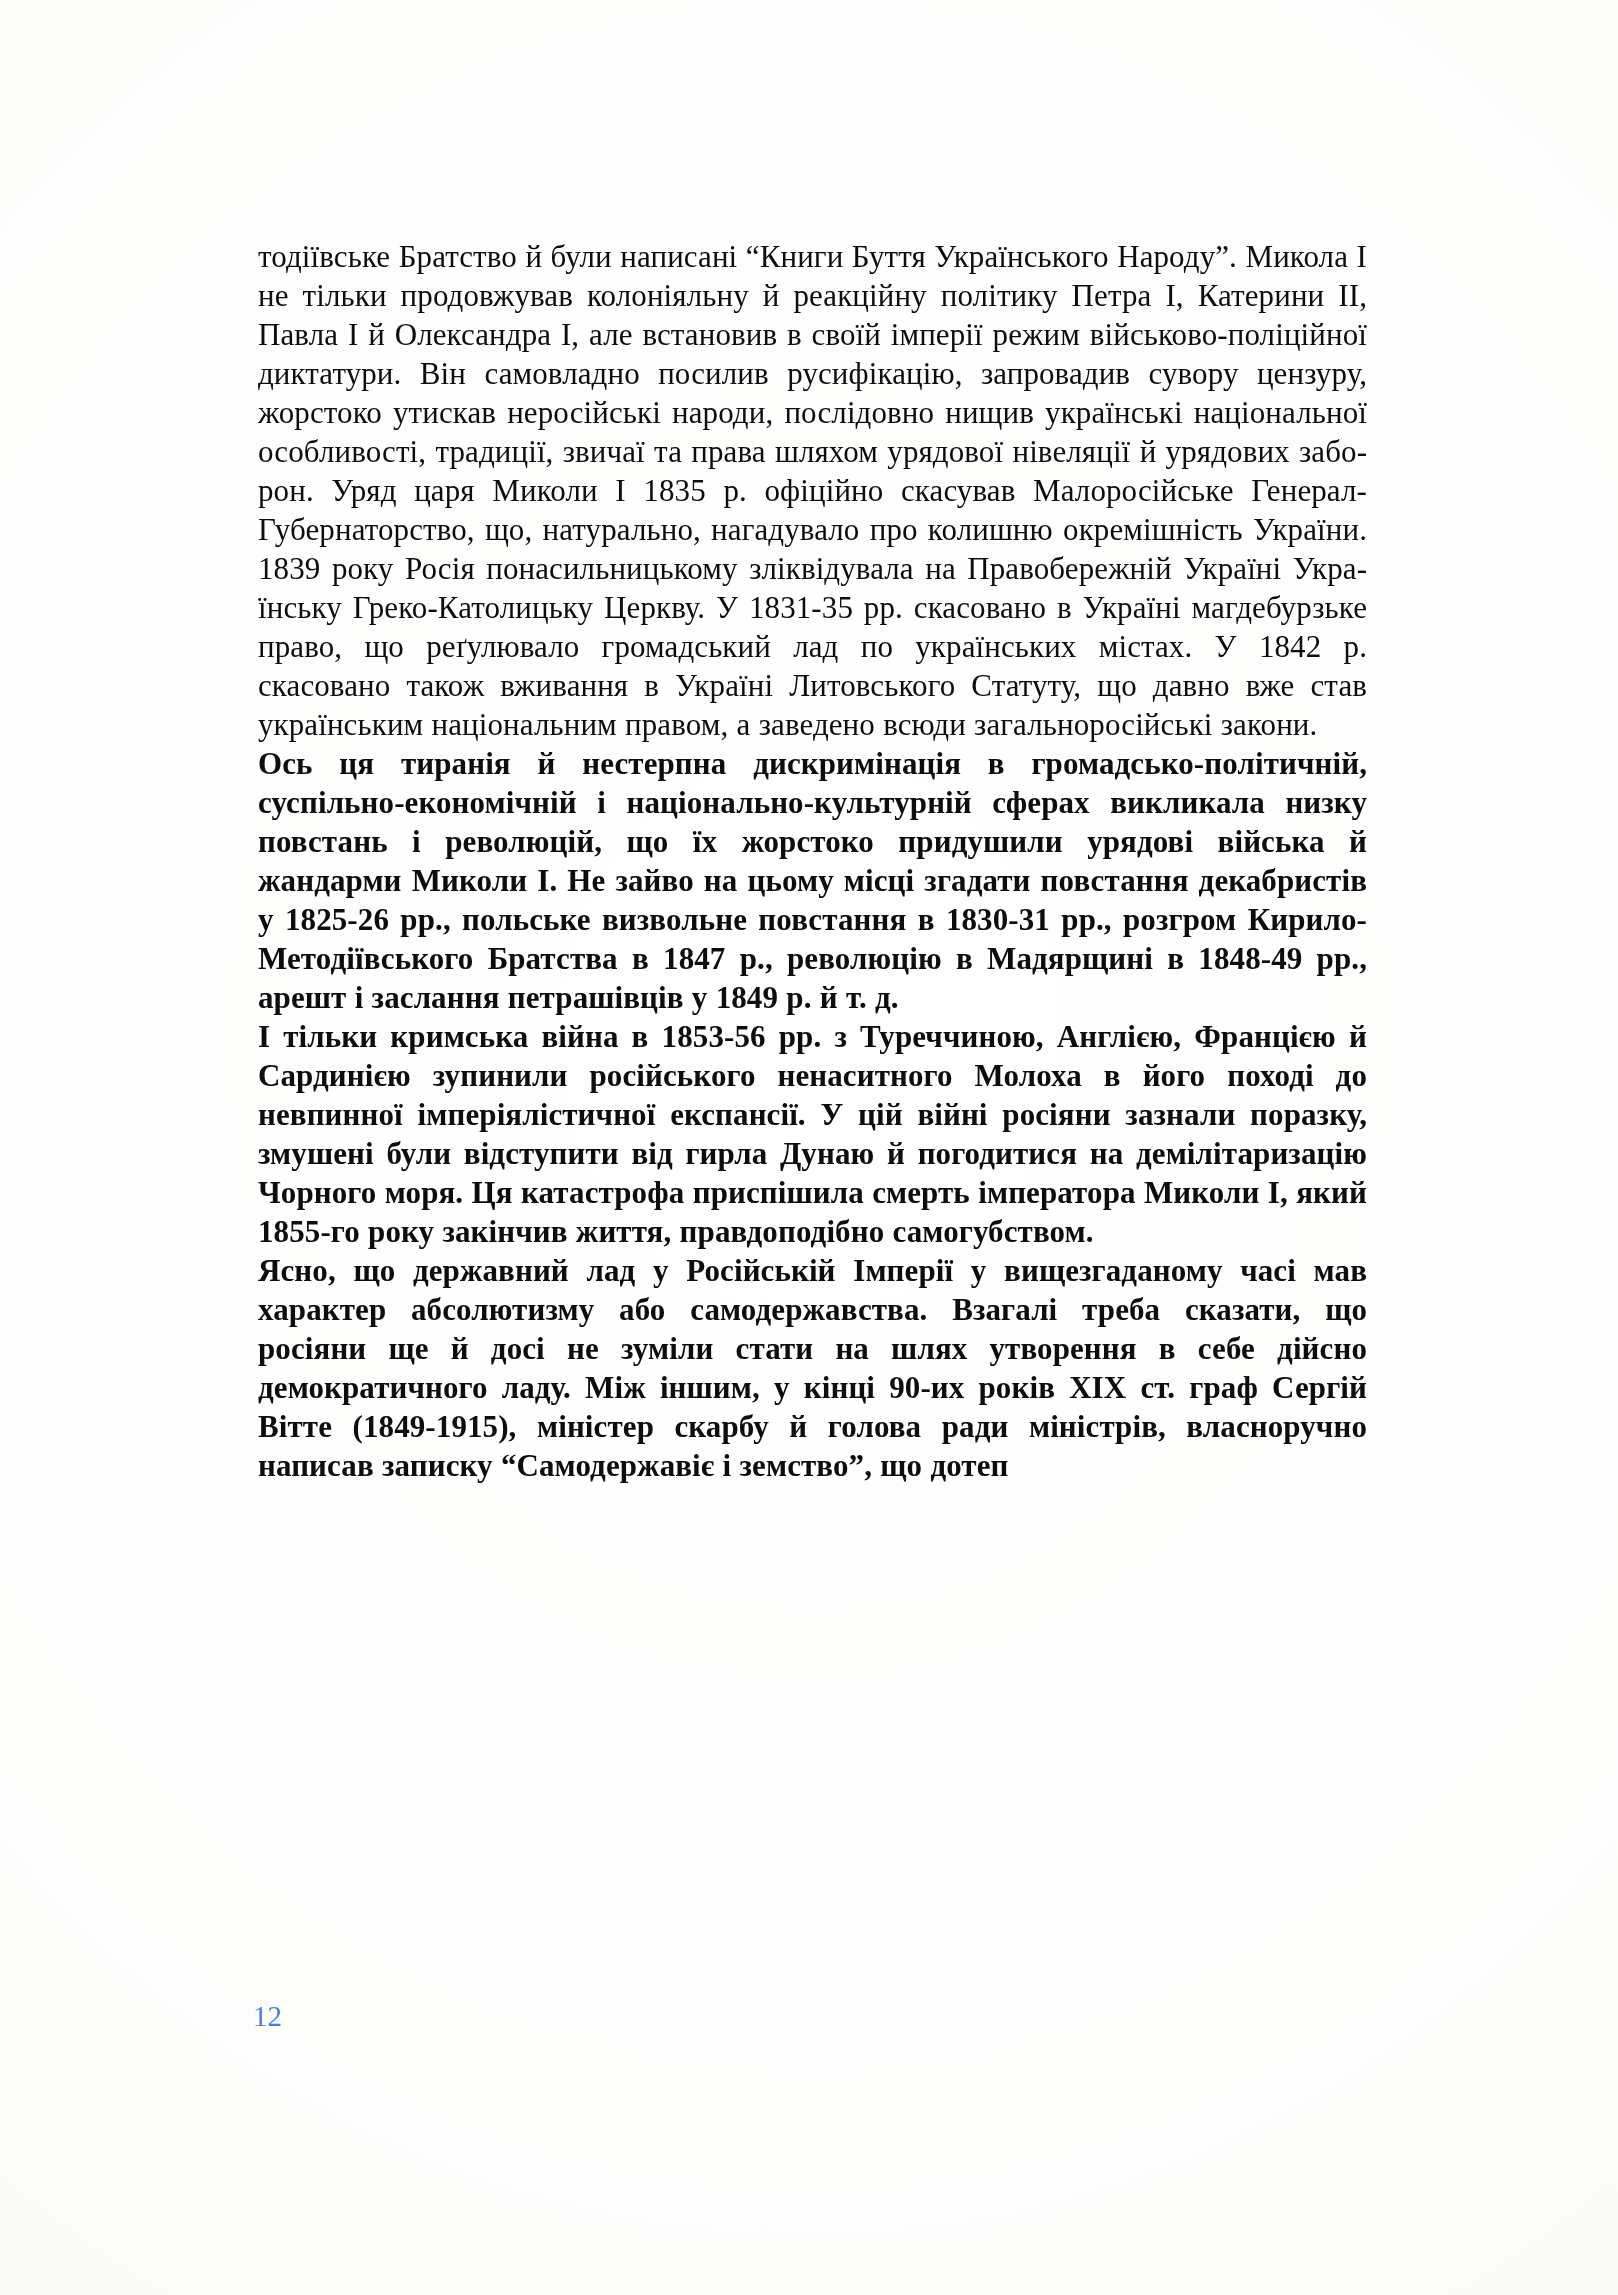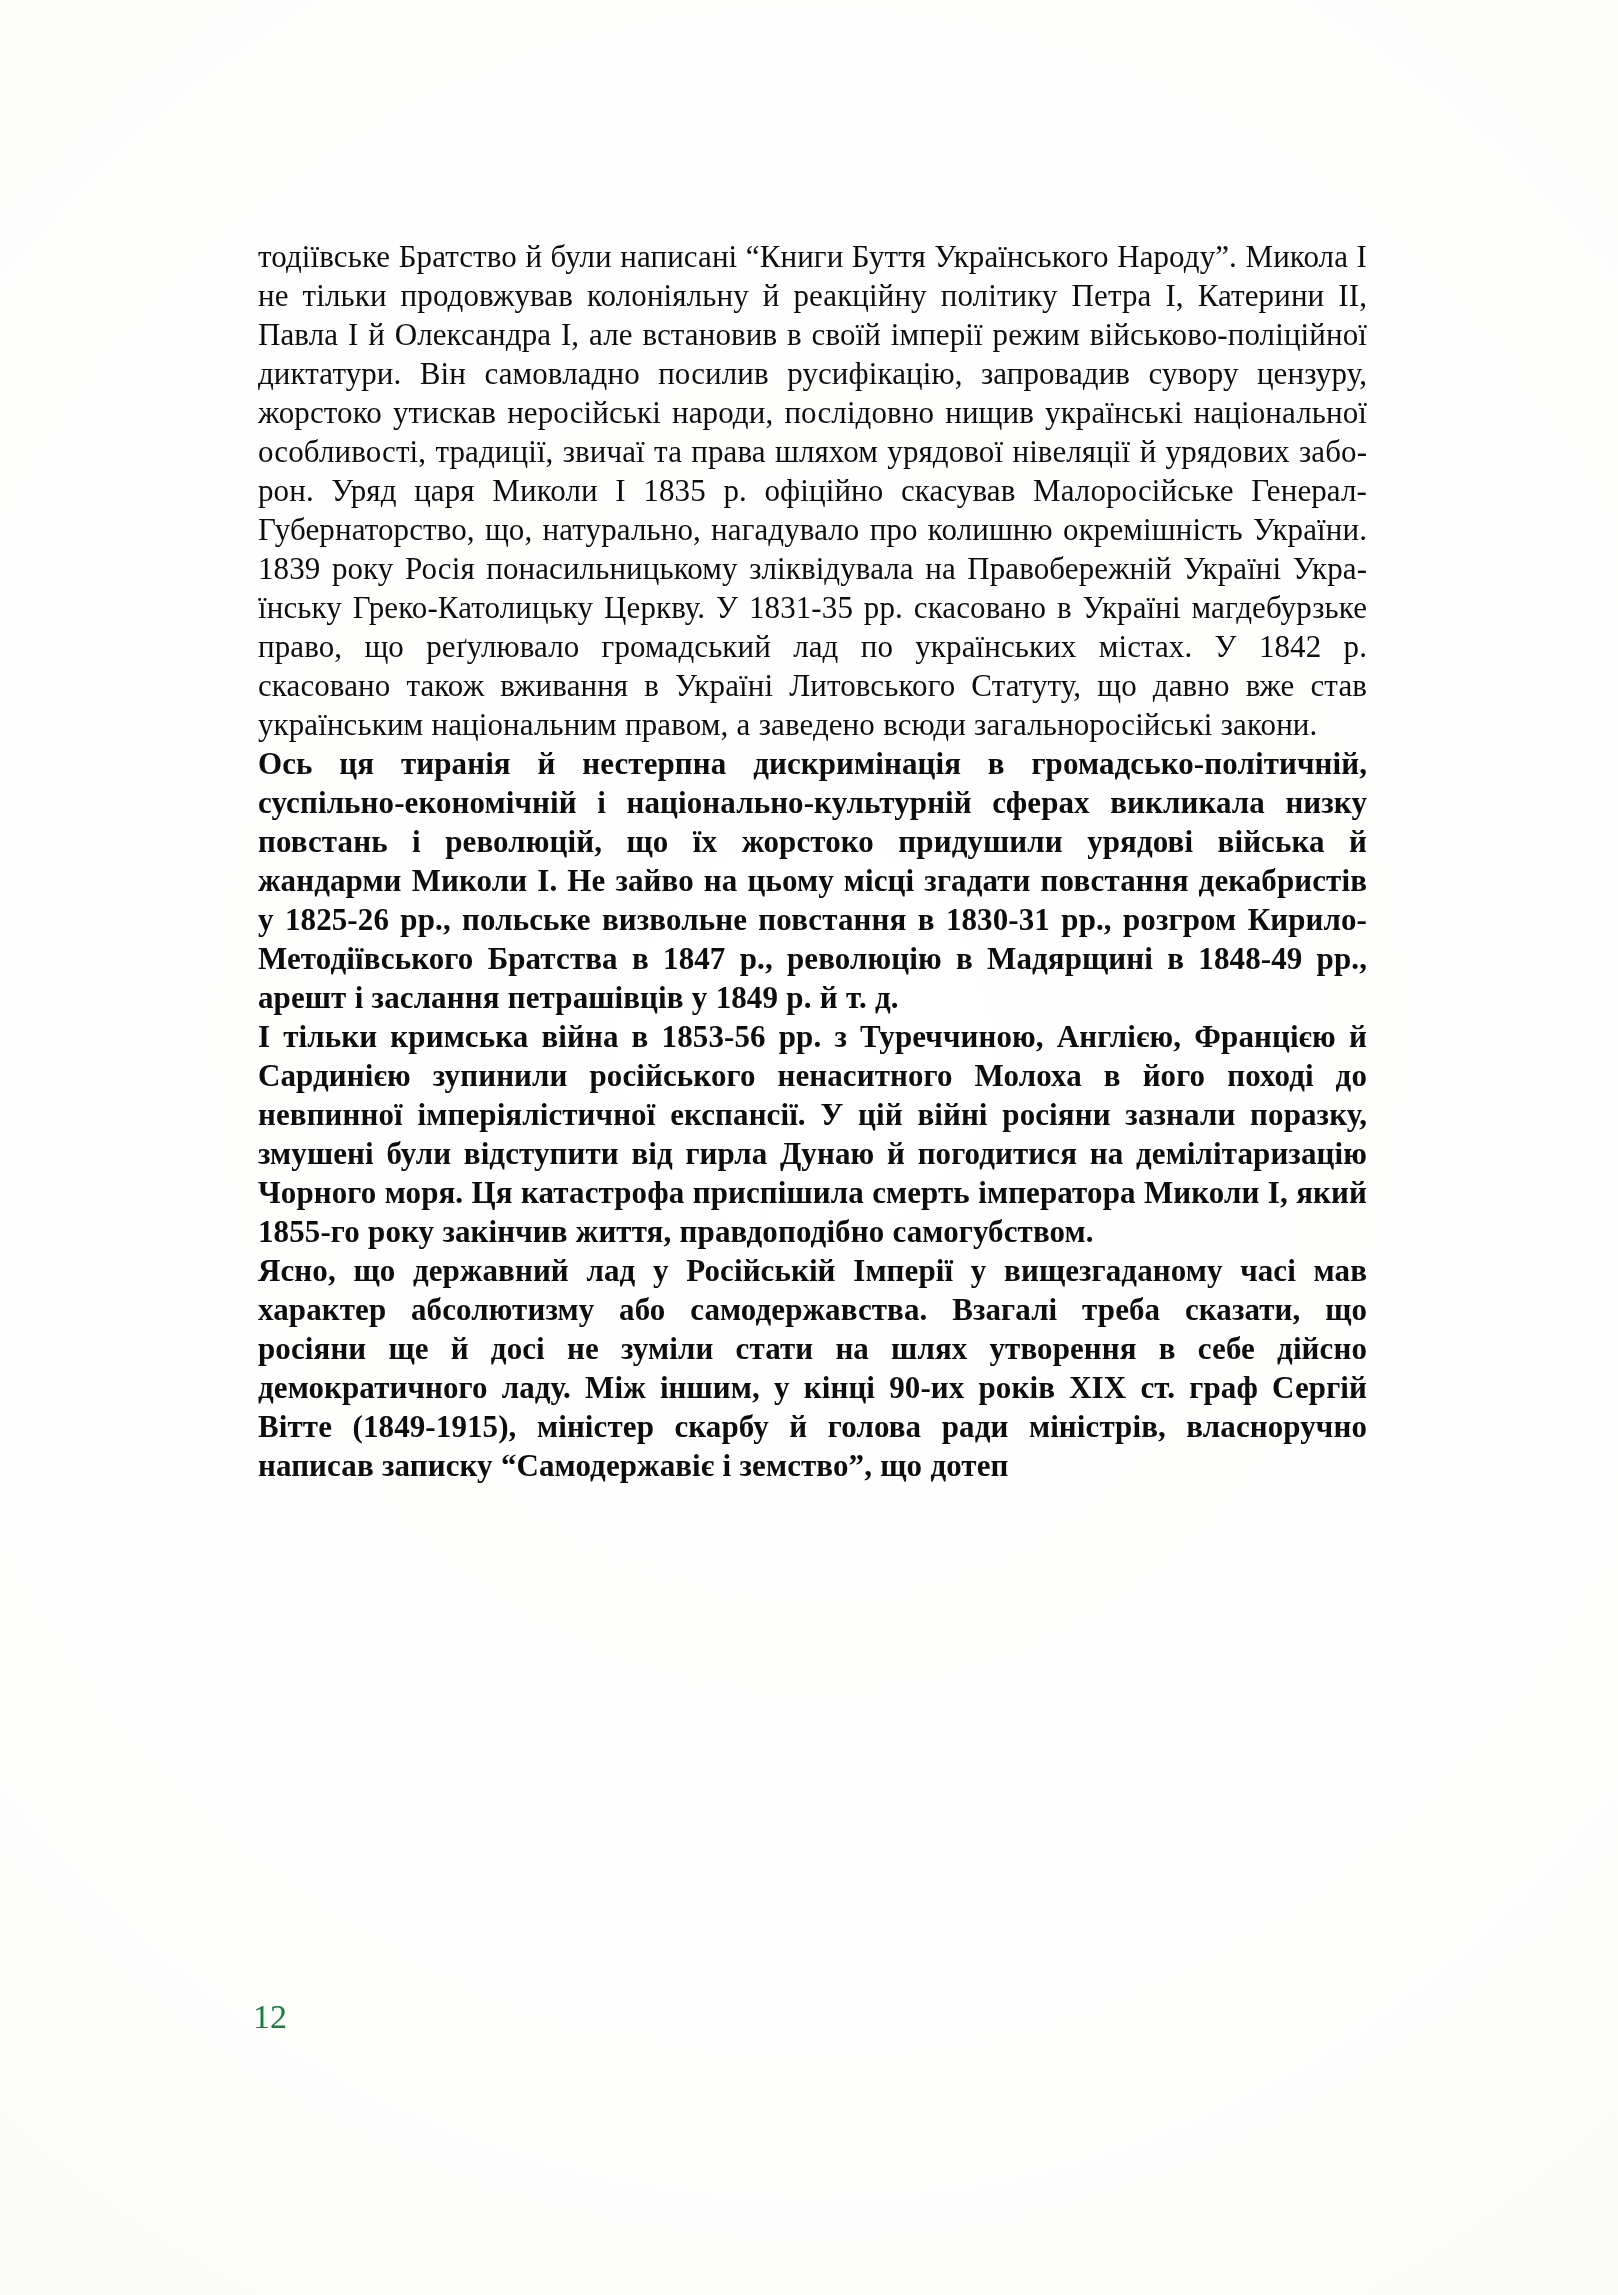--- a/index.html
+++ b/index.html
@@ -58,23 +58,23 @@
   p.para.indented {
     text-indent: 48px;
     font-weight: bold;
   }
 
   #page-number {
     position: absolute;
     left: 253px;
     top: 1998px;
     font-family: "Liberation Serif", "DejaVu Serif", serif;
-    font-size: 34px;
+    font-size: 29px;
     line-height: 37px;
-    color: #15803d;
+    color: #3b82f6;
   }
 </style>
 </head>
 <body>
 
 <div id="page">
 
   <div id="paper-texture"></div>
 
   <div id="text-block">

